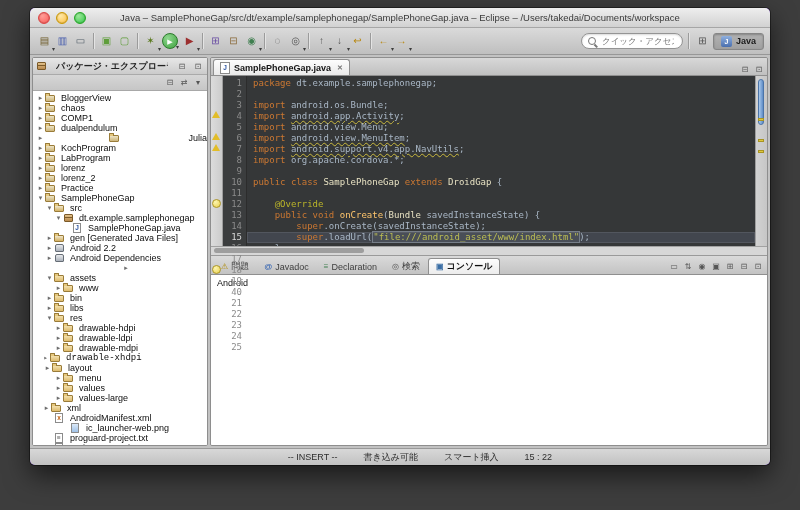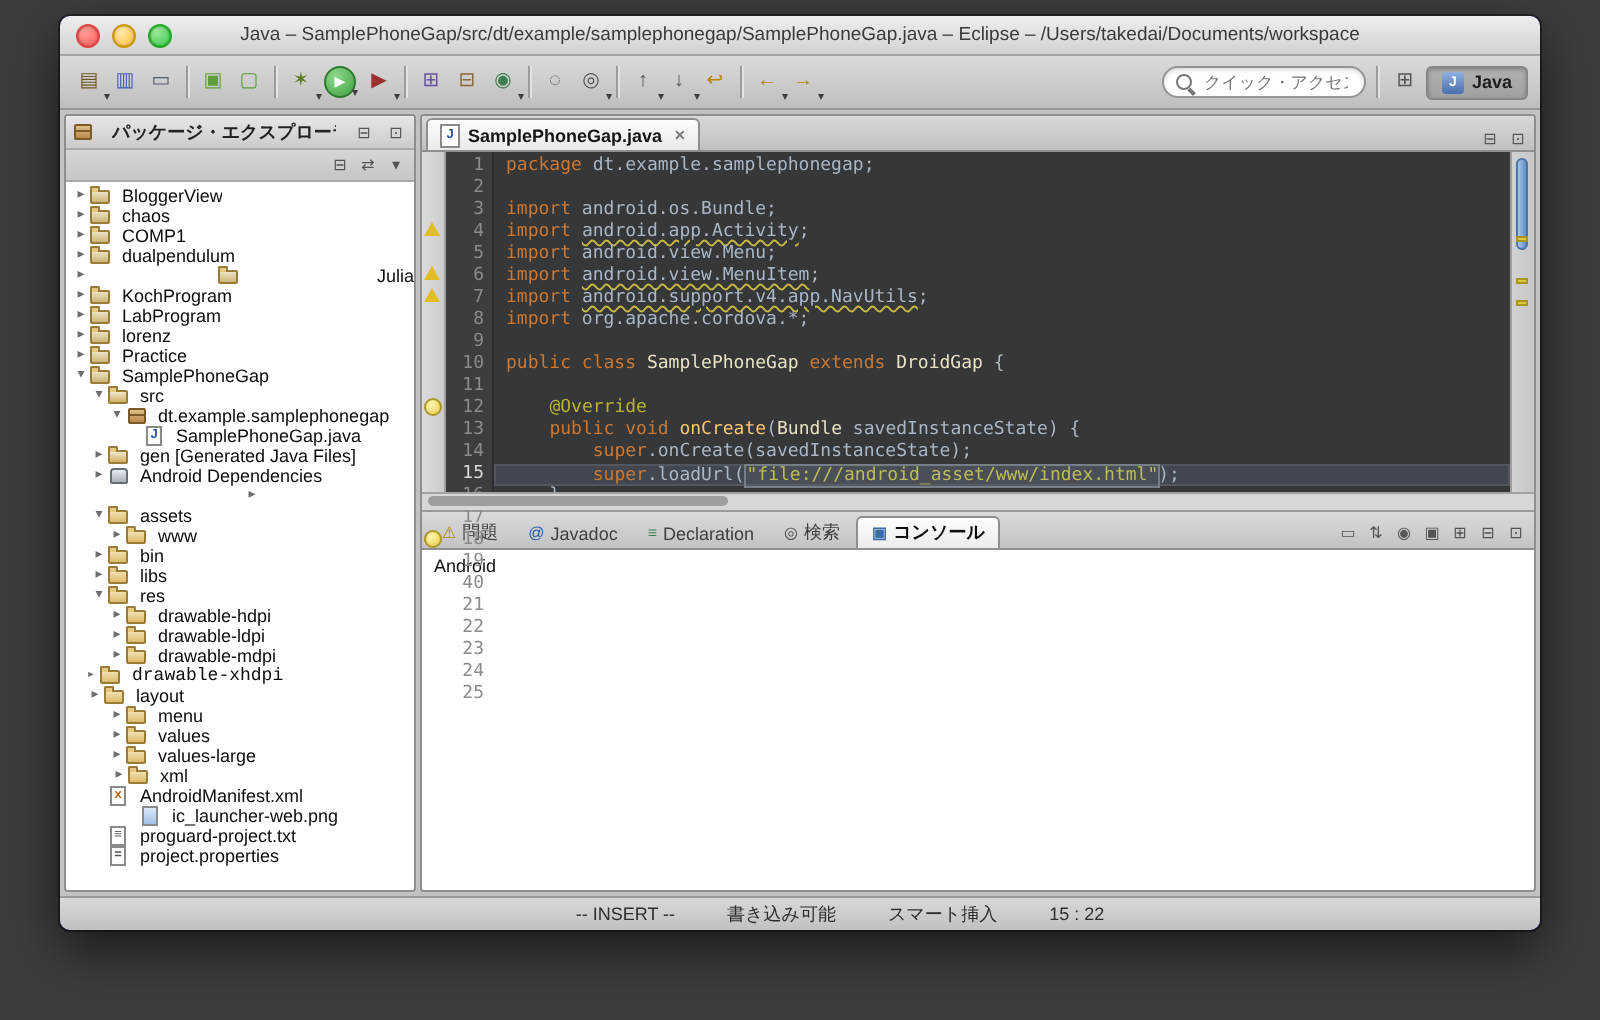--- a/index.html
+++ b/index.html
@@ -276,20 +276,25 @@
             <span class="tlabel">LabProgram</span>
           </div>
           <div class="trow" style="padding-left: 3px;">
             <span class="twist">▸</span>
             <span class="ti ti-project"></span>
             <span class="tlabel">lorenz</span>
           </div>
           <div class="trow" style="padding-left: 3px;">
             <span class="twist">▸</span>
             <span class="ti ti-project"></span>
+            <span class="tlabel">lorenz_2</span>
+          </div>
+          <div class="trow" style="padding-left: 3px;">
+            <span class="twist">▸</span>
+            <span class="ti ti-project"></span>
             <span class="tlabel">Practice</span>
           </div>
           <div class="trow" style="padding-left: 3px;">
             <span class="twist">▾</span>
             <span class="ti ti-project"></span>
             <span class="tlabel">SamplePhoneGap</span>
           </div>
           <div class="trow" style="padding-left: 12px;">
             <span class="twist">▾</span>
             <span class="ti ti-src-folder"></span>
@@ -308,20 +313,25 @@
             <span class="tlabel">SamplePhoneGap.java</span>
           </div>
           <div class="trow" style="padding-left: 12px;">
             <span class="twist">▸</span>
             <span class="ti ti-src-folder"></span>
             <span class="tlabel">gen [Generated Java Files]</span>
           </div>
           <div class="trow" style="padding-left: 12px;">
             <span class="twist">▸</span>
             <span class="ti ti-library"></span>
+            <span class="tlabel">Android 2.2</span>
+          </div>
+          <div class="trow" style="padding-left: 12px;">
+            <span class="twist">▸</span>
+            <span class="ti ti-library"></span>
             <span class="tlabel">Android Dependencies</span>
           </div>
           <div class="trow" style="padding-left: 12px; flex-direction: column;">
             <span class="twist">▸</span>
             <span class="ti ti-library"></span>
             <span class="tlabel">参照ライブラリー</span>
           </div>
           <div class="trow" style="padding-left: 12px;">
             <span class="twist">▾</span>
             <span class="ti ti-folder"></span>
@@ -380,21 +390,21 @@
           <div class="trow" style="padding-left: 21px;">
             <span class="twist">▸</span>
             <span class="ti ti-folder"></span>
             <span class="tlabel">values</span>
           </div>
           <div class="trow" style="padding-left: 21px;">
             <span class="twist">▸</span>
             <span class="ti ti-folder"></span>
             <span class="tlabel">values-large</span>
           </div>
-          <div class="trow" style="padding-left: 22px;">
+          <div class="trow" style="padding-left: 9px;">
             <span class="twist">▸</span>
             <span class="ti ti-folder"></span>
             <span class="tlabel">xml</span>
           </div>
           <div class="trow" style="padding-left: 12px;">
             <span class="twist"></span>
             <span class="ti ti-xml-file">
               <i style="color: rgb(192, 96, 20);">x</i>
             </span>
             <span class="tlabel">AndroidManifest.xml</span>

